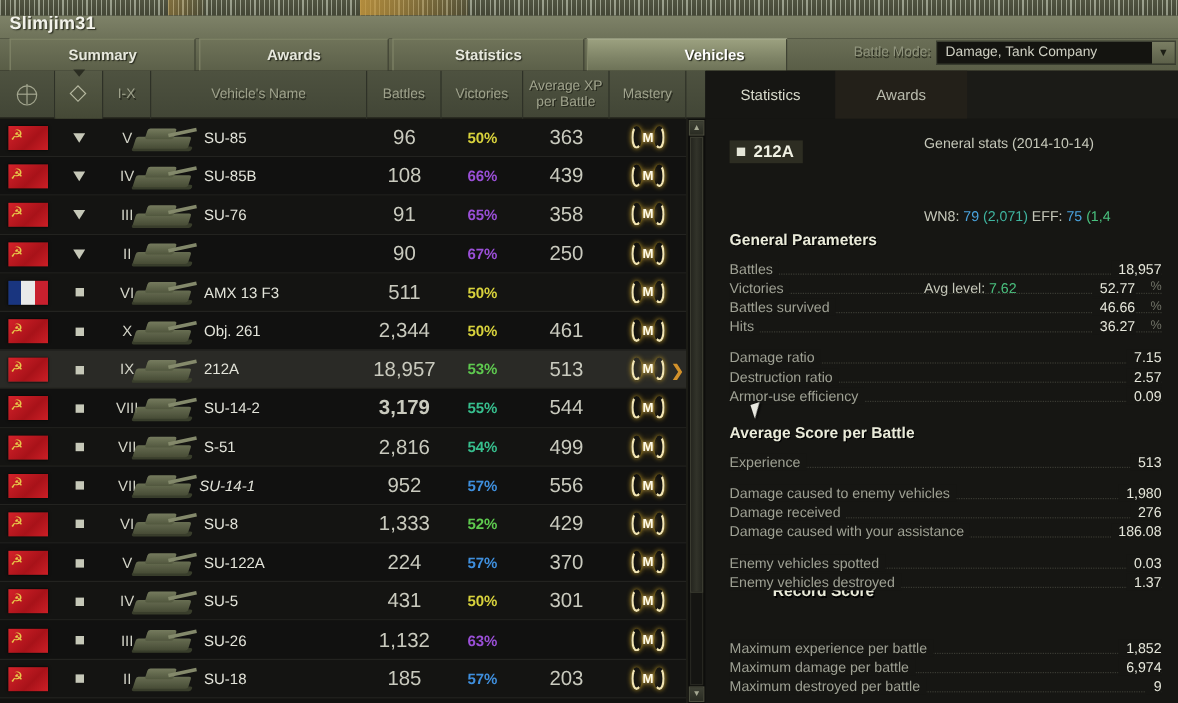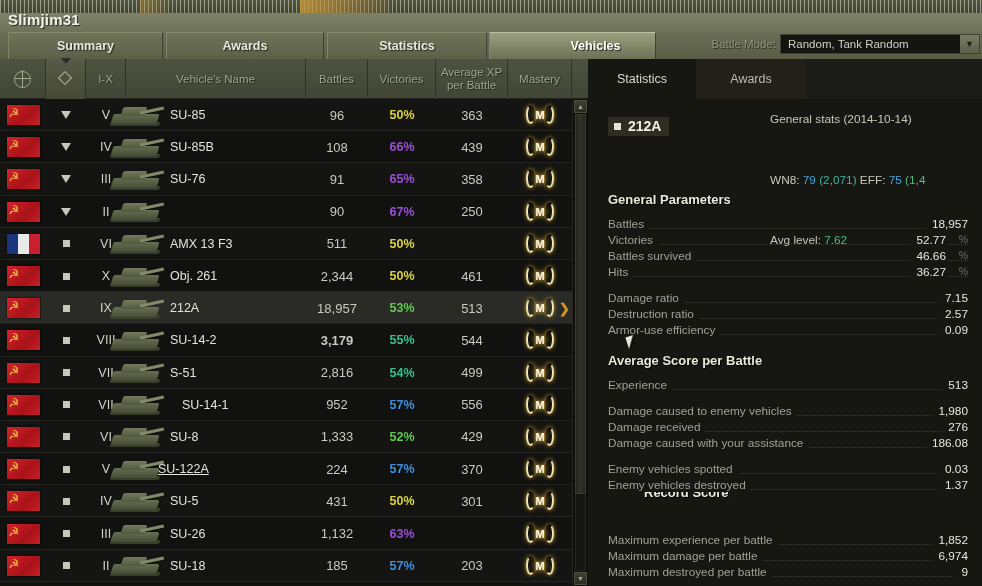--- a/index.html
+++ b/index.html
@@ -153,21 +153,21 @@
   }
   .tank-icon .barrel {
     position:absolute; left:34px; top:8px; width:24px; height:2.5px;
     background: #8a9070; transform: rotate(-12deg);
   }
   .tank-icon .tracks {
     position:absolute; left:4px; top:21px; width:50px; height:4px;
     background: #3b402d; border-radius: 2px; transform: skewX(-18deg);
   }
   .vname { font-size: 12.5px; color: #e3e4da; }
-  .num { font-size: 13px; color: #c9cabe; }
+  .num { font-size: 17px; color: #c9cabe; }
   .pct { font-size: 12.5px; font-weight: bold; }
   .mastery {
     width: 30px; height: 24px; position: relative;
     display:flex; align-items:center; justify-content:center;
   }
   .mastery .m {
     font-size: 11px; font-weight: bold; color: #fffbe8;
     text-shadow: 0 0 4px #ffd873, 0 0 8px #b8860b;
     z-index: 2;
   }
@@ -297,21 +297,21 @@
       <div class="mtab" style="left: 327px; width: 160px;">
         <span>Statistics</span>
       </div>
       <div class="mtab active" style="left: 489px; width: 167px;">
         <span>Vehicles</span>
       </div>
     </div>
 
   <div class="battlemode-label">Battle Mode:</div>
   <div class="battlemode-select">
-    <span class="val">Random, Tank Random</span>
+    <span class="val">Damage, Tank Company</span>
     <span class="arrow">▼</span>
   </div>
 
   <div class="table-wrap">
     <div class="thead" id="thead">
         <div class="th" style="left: 0px; width: 46px;">
           <div class="globe-ic"></div>
         </div>
         <div class="th sorted" style="left: 46px; width: 40px;">
           <div class="sort-caret"></div>
@@ -602,21 +602,21 @@
           </div>
           <div class="cell tier" style="left: 86px; width: 40px; justify-content: center;">VII</div>
           <div class="cell" style="left: 104px; width: 66px; justify-content: center;">
             <div class="tank-icon">
               <div class="tracks"></div>
               <div class="hull"></div>
               <div class="turret"></div>
               <div class="barrel"></div>
             </div>
           </div>
-          <div class="cell vname" style="left: 182px; width: 130px; justify-content: flex-start;">SU-14-1</div>
+          <div class="cell vname" style="left: 166px; width: 130px; justify-content: flex-start; font-style: italic;">SU-14-1</div>
           <div class="cell num" style="left: 306px; width: 62px; justify-content: center;">952</div>
           <div class="cell pct" style="left: 368px; width: 68px; justify-content: center; color: rgb(63, 143, 221);">57%</div>
           <div class="cell num" style="left: 436px; width: 72px; justify-content: center;">556</div>
           <div class="cell" style="left: 508px; width: 64px; justify-content: center;">
             <div class="mastery">
               <div class="laurelL"></div>
               <div class="laurelR"></div>
               <div class="m">M</div>
             </div>
           </div>
@@ -658,21 +658,21 @@
           </div>
           <div class="cell tier" style="left: 86px; width: 40px; justify-content: center;">V</div>
           <div class="cell" style="left: 104px; width: 66px; justify-content: center;">
             <div class="tank-icon">
               <div class="tracks"></div>
               <div class="hull"></div>
               <div class="turret"></div>
               <div class="barrel"></div>
             </div>
           </div>
-          <div class="cell vname" style="left: 158px; width: 130px; justify-content: flex-start; text-decoration: underline;">SU-122A</div>
+          <div class="cell vname" style="left: 170px; width: 130px; justify-content: flex-start;">SU-122A</div>
           <div class="cell num" style="left: 306px; width: 62px; justify-content: center;">224</div>
           <div class="cell pct" style="left: 368px; width: 68px; justify-content: center; color: rgb(63, 143, 221);">57%</div>
           <div class="cell num" style="left: 436px; width: 72px; justify-content: center;">370</div>
           <div class="cell" style="left: 508px; width: 64px; justify-content: center;">
             <div class="mastery">
               <div class="laurelL"></div>
               <div class="laurelR"></div>
               <div class="m">M</div>
             </div>
           </div>

